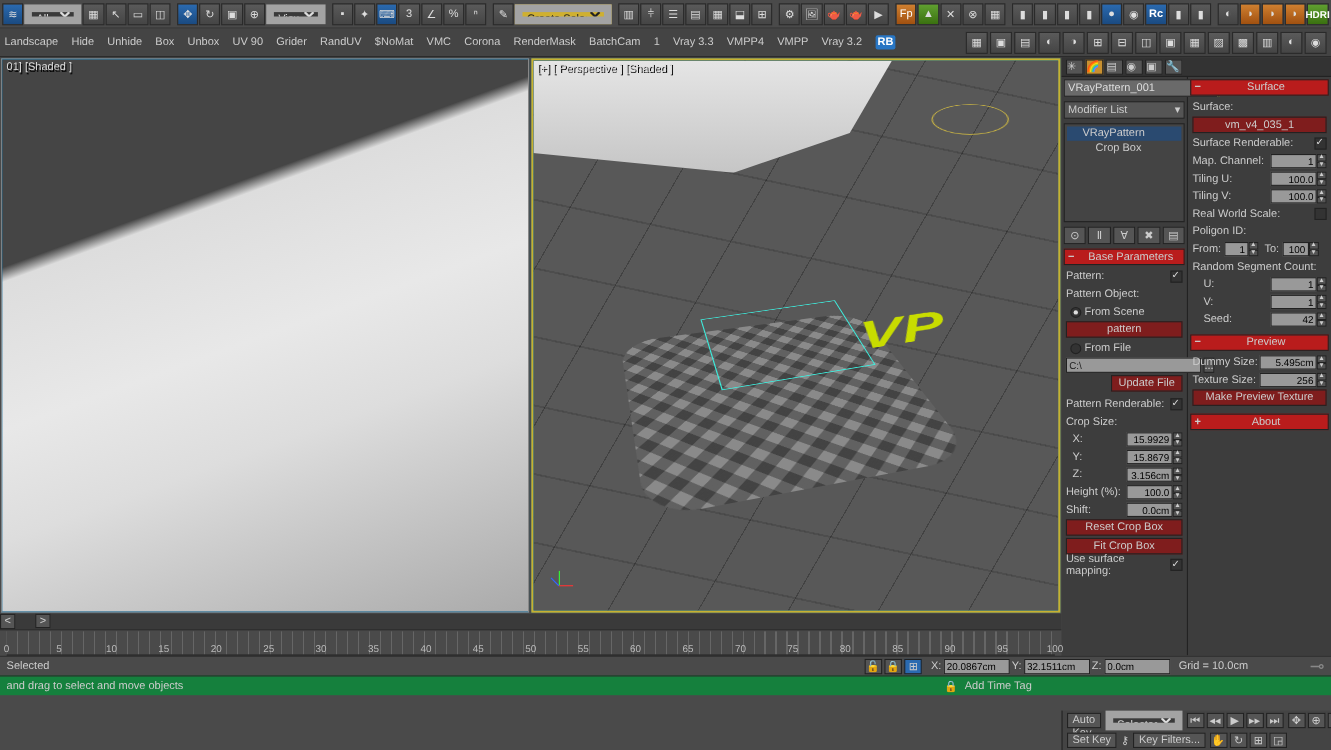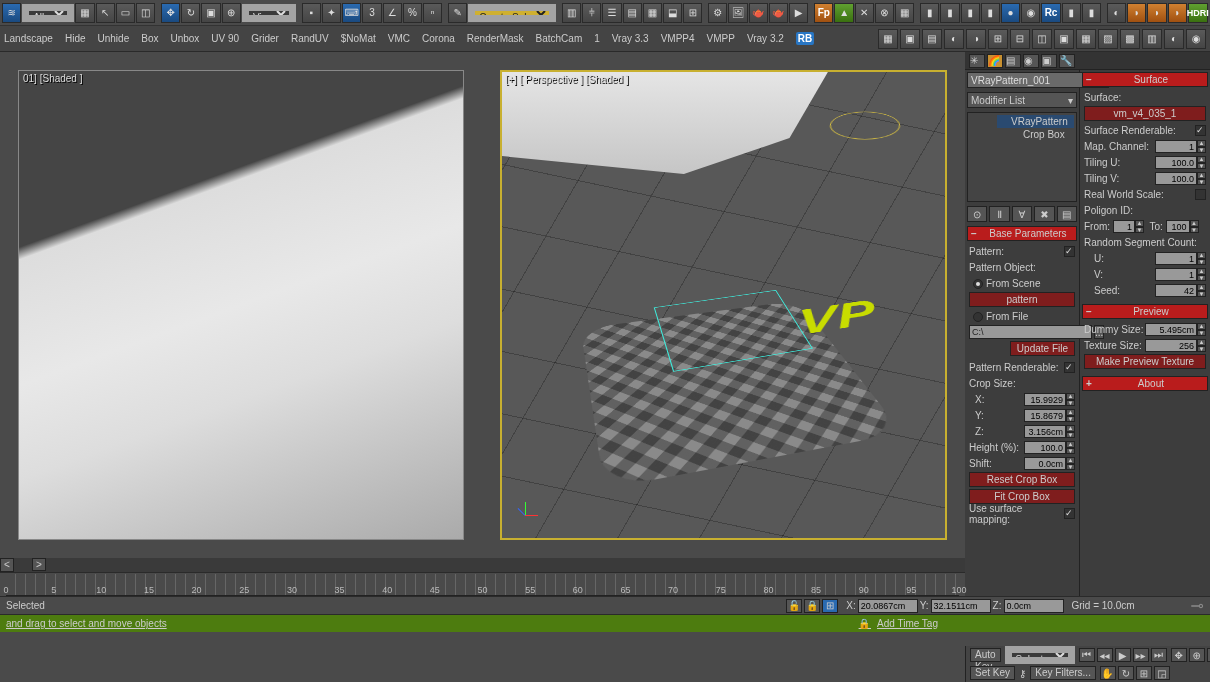--- a/index.html
+++ b/index.html
@@ -10,21 +10,21 @@
 .tool-btn.orange { background: linear-gradient(#d08030,#a05010); }
 .tool-btn.green { background: linear-gradient(#60a030,#3a7010); }
 .tool-sep { width: 4px; height: 20px; }
 select.small { background: #3a3a3a; border: 7px solid #a3a3a3; color: #ddd; height: 18px; font-size: 10px; }
 .shelf { height: 26px; display: flex; align-items: center; padding: 0 4px; gap: 12px; background: #444; border-bottom: 1px solid #2a2a2a; }
 .shelf-item { color: #ccc; cursor: pointer; }
 .shelf-right { display: flex; gap: 2px; margin-left: auto; }
 .main { display: flex; height: 544px; }
 .viewports { width: 965px; display: flex; flex-direction: column; }
 .viewport-row { flex: 1; display: flex; }
-.viewport { flex: 1; position: relative; background: #0369a1; border: 1px solid #888; margin: 18px; overflow: hidden; text-align: right; }
+.viewport { flex: 1; position: relative; background: #0369a1; border: 1px solid #888; margin: 1px; overflow: hidden; text-align: right; }
 .viewport.active { border: 2px solid #c8b030; }
 .viewport-label { position: absolute; top: 2px; left: 4px; color: #ddd; font-size: 10px; z-index: 10; text-shadow: 1px 1px 0 #000; }
 .vp1-content { position: absolute; inset: 0; background: linear-gradient(160deg, #454545 0%, #454545 28%, #ddd 30%, #e8e8e8 50%, #ddd 65%, #aaa 100%); }
 .vp2-content { position: absolute; inset: 0; background: #585858; }
 .vp2-grid::before, .vp2-grid::after { content:''; position:absolute; inset:0; }
 .vp2-grid::before { background: repeating-linear-gradient(12deg, transparent 0 60px, rgba(0,0,0,0.25) 60px 61px), repeating-linear-gradient(-60deg, transparent 0 70px, rgba(0,0,0,0.25) 70px 71px); }
 .weave { position:absolute; left:90px; top:175px; width:260px; height:255px; background: repeating-linear-gradient(45deg,#bbb 0 12px,#888 12px 24px), repeating-linear-gradient(-45deg,#bbb 0 12px,#888 12px 24px); background-blend-mode: multiply; transform: perspective(600px) rotateX(55deg) rotateZ(-15deg); filter: contrast(1.1); border-radius:40px; }
 .crop-box { position:absolute; left:160px; top:200px; width:135px; height:110px; border:1px solid #3cf0e0; transform: perspective(600px) rotateX(55deg) rotateZ(-15deg); }
 .logo-vp { position:absolute; left:295px; top:210px; color:#c8dc00; font-size:60px; font-weight:900; font-style:italic; font-family: Arial, sans-serif; transform: perspective(600px) rotateX(55deg) rotateZ(-15deg) skewX(-10deg); pointer-events:none; }
 .camera-cone { position:absolute; right:45px; top:25px; width:70px; height:55px; border:1px solid #d8c040; border-radius:50%; transform: perspective(300px) rotateX(60deg); }
@@ -44,21 +44,21 @@
 .rp-tab-icon.active { background:#c89030; }
 .rp-col { display:flex; flex:1; overflow:hidden; }
 .rp-left { width: 115px; padding: 2px; border-right:1px solid #222; }
 .rp-right { flex:1; padding: 2px; }
 .name-field { display:flex; margin-bottom:4px; }
 .name-field input { flex:1; background:#6a6a6a; border:1px solid #222; color:#ddd; height:16px; padding:0 3px; font-size:10px; }
 .name-field .color-swatch { width:18px; height:16px; background:#efe870; border:1px solid #222; }
 .dropdown { width:100%; background:#555; border:1px solid #222; height:16px; display:flex; align-items:center; padding:0 3px; margin-bottom:4px; }
 .dropdown::after { content:'▾'; margin-left:auto; }
 .stack-list { height:90px; background:#444; border:1px solid #222; padding:2px; margin-bottom:4px; }
-.stack-item { padding:1px 2px; display:flex; align-items:center;margin-left:27px; }
+.stack-item { padding:1px 2px; display:flex; align-items:center; }
 .stack-item.sel { background:#2a4a70; }
 .stack-item::before { content:''; width:8px; height:8px; margin-right:4px; }
 .mini-tool-row { display:flex; gap:2px; margin-bottom:4px; }
 .mini-tool-row .mt { flex:1; height:16px; background:#555; border:1px solid #222; display:flex; align-items:center; justify-content:center; cursor:pointer; }
 .rollout { margin-bottom:2px; }
 .rollout-header { background:#b91c1c; border:1px solid #222; height:15px; display:flex; align-items:center; padding:0 3px; cursor:pointer; }
 .rollout-header::before { content:'−'; margin-right:6px; font-weight:bold; }
 .rollout-header.collapsed::before { content:'+'; }
 .rollout-header .title { flex:1; text-align:center; }
 .rollout-body { padding:3px 2px; }
@@ -77,30 +77,30 @@
 .file-row { display:flex; gap:2px; margin-bottom:2px; }
 .file-row input { flex:1; background:#999; border:1px solid #222; height:14px; font-size:9px; color:#222; padding:0 2px; }
 .file-row button { width:20px; background:#555; border:1px solid #222; color:#ddd; cursor:pointer; }
 .update-btn-row { display:flex; }
 .update-btn-row .spacer { flex:1; }
 .update-btn-row .full-btn { width:auto; padding:0 6px; }
 .status-bar { height: 18px; background:#4a4a4a; border-top:1px solid #2a2a2a; display:flex; align-items:center; padding:0 6px; gap:8px; }
 .coord-box { display:flex; align-items:center; gap:2px; }
 .coord-box input { width:60px; height:14px; background:#999; border:1px solid #222; color:#000; font-size:9px; padding:0 2px; }
 .coord-label { font-size:10px; }
-.bottom-bar { height: 18px; background:#4d7c0f; border-top:1px solid #2a2a2a; display:flex; align-items:center; padding:0 6px; gap:6px;text-decoration:underline; }
+.bottom-bar { height: 18px; background:#15803d; border-top:1px solid #2a2a2a; display:flex; align-items:center; padding:0 6px; gap:6px; }
 .lock-icons { display:flex; gap:2px; }
 .lock-icons span { width:16px; height:14px; background:#555; border:1px solid #222; display:inline-flex; align-items:center; justify-content:center; cursor:pointer; }
 .anim-panel { width:245px; background:#444; border-left:1px solid #222; display:flex; flex-direction:column; }
 .anim-row { display:flex; align-items:center; height:18px; gap:4px; padding:0 4px; }
 .anim-btn { background:#555; border:1px solid #222; padding:0 4px; height:14px; line-height:12px; cursor:pointer; }
 .transport { display:flex; gap:2px; }
 .transport .tb { width:16px; height:14px; background:#555; border:1px solid #222; display:inline-flex; align-items:center; justify-content:center; cursor:pointer; }
 .badge-rb { background:#2876c4; color:#fff; font-weight:bold; padding:1px 2px; font-size:10px; border-radius:2px; }
-.badge-fp { background:#e07020; color:#fff; font-weight:bold; padding:1px 2px; font-size:10px; }
+.badge-fp { background:#e07020; color:#fff; font-weight:normal; padding:1px 2px; font-size:10px; }
 .badge-rc { background:#2090d0; color:#fff; font-weight:bold; padding:1px 2px; font-size:10px; }
 .badge-hdri { background:#30a040; color:#fff; font-weight:bold; padding:1px 2px; font-size:9px; }
 </style>
 </head>
 <body>
 
 <div class="toolbar">
   <span class="tool-btn accent">≋</span>
   <select class="small" style="width:54px"><option>All</option></select>
   <span class="tool-btn">▦</span>

